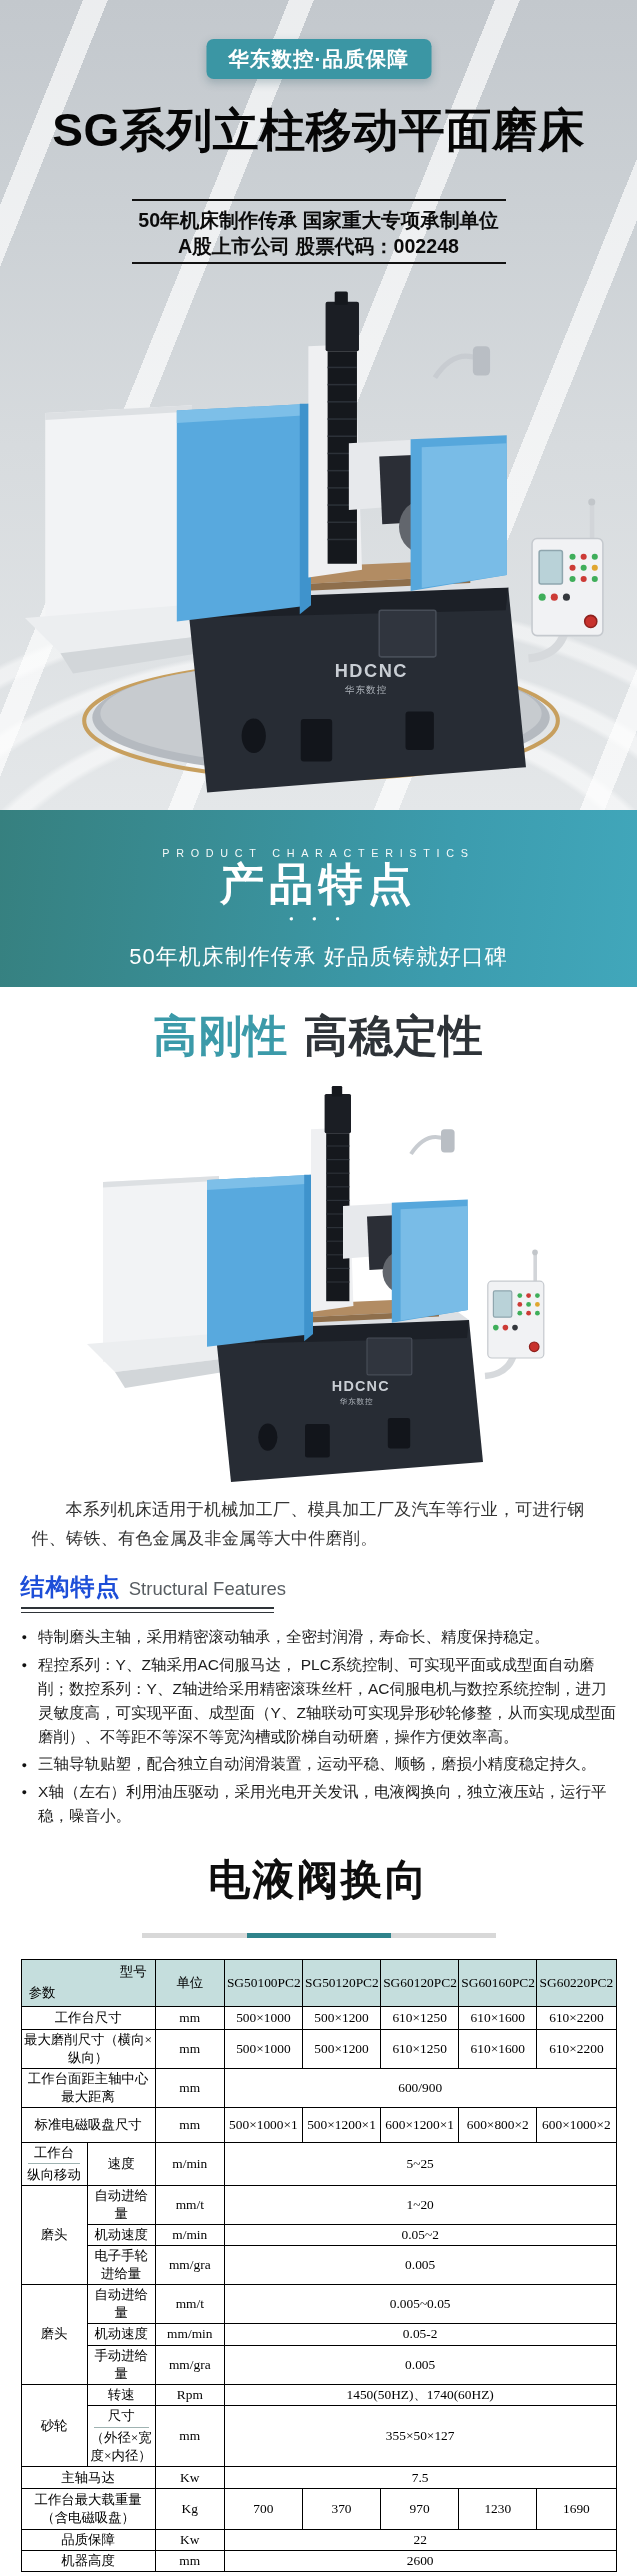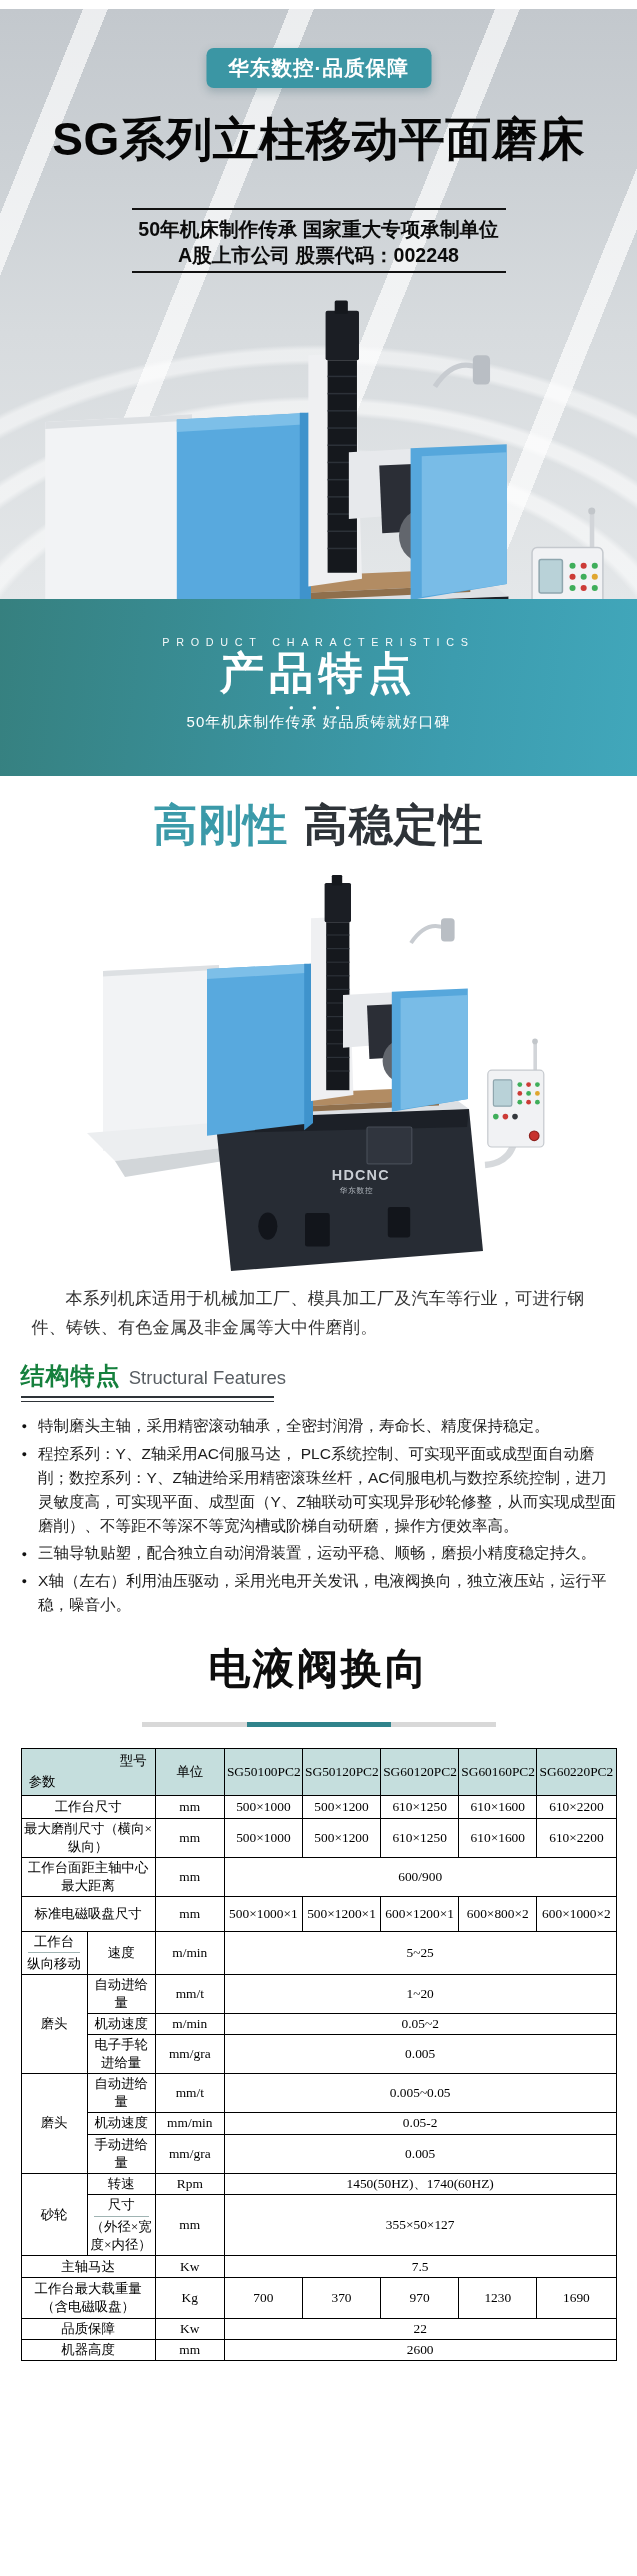--- a/index.html
+++ b/index.html
@@ -1,43 +1,43 @@
 <!DOCTYPE html>
 <html style="font-size:8.2px"><head>
 <meta charset="utf-8">
 <style>
   html,body{margin:0;padding:0;}
   body{width:637px;height:4117px;font-family:"Liberation Sans",sans-serif;background:#fff;overflow:hidden;position:relative;}
   svg{display:block;}
   
-  .hero{position:relative;height:590px;background:linear-gradient(180deg,#c3c8cd 0%,#ccd1d5 28%,#d7dbde 55%,#e4e7e9 100%);overflow:hidden;margin-top:9px;}
+  .hero{position:relative;height:810px;background:linear-gradient(180deg,#c3c8cd 0%,#ccd1d5 28%,#d7dbde 55%,#e4e7e9 100%);overflow:hidden;}
   .hero-stripes{position:absolute;inset:0;background:repeating-linear-gradient(112deg,rgba(255,255,255,0) 0 77px,rgba(255,255,255,.85) 77px 100px,rgba(255,255,255,0) 100px 191px);opacity:.8;}
   .hero-rings{position:absolute;inset:0;background:radial-gradient(ellipse 773px 515px at 50% 118%,rgba(255,255,255,0) 0 46%,rgba(255,255,255,.55) 47% 49%,rgba(255,255,255,0) 50% 56%,rgba(255,255,255,.55) 57% 59%,rgba(255,255,255,0) 60% 66%,rgba(255,255,255,.5) 67% 69%,rgba(255,255,255,0) 70%);}
   .badge{position:absolute;top:39px;left:50%;transform:translateX(-50%);width:225px;height:40px;background:#3b96a4;border-radius:7.2px;color:#fff;font-size:20.6px;font-weight:700;display:flex;align-items:center;justify-content:center;letter-spacing:1px;box-shadow:0 3.1px 8.2px rgba(30,80,90,.25);}
   .hero-title{position:absolute;top:100px;width:100%;text-align:center;font-size:46px;font-weight:900;color:#060606;letter-spacing:0.5px;}
   .hero-rule{position:absolute;left:50%;transform:translateX(-50%);width:374px;height:1.5px;background:#121212;}
   .r1{top:199px}.r2{top:262px}
   .hero-sub{position:absolute;width:100%;text-align:center;font-weight:700;color:#0b0b0b;font-size:19.6px;}
   .s1{top:207px}.s2{top:233px}
   .hero-machine{position:absolute;top:282px;left:25px;}
   
   .banner{height:177px;background:linear-gradient(97deg,#36807f 0%,#3c9cae 70%,#41a7bb 100%);color:#fff;text-align:center;overflow:hidden;}
   .banner-eyebrow{padding-top:37px;font-size:10.8px;letter-spacing:6.7px;color:rgba(255,255,255,.95);}
   .banner-title{margin-top:2.1px;font-size:44px;font-weight:900;letter-spacing:5.2px;line-height:1.05;}
   .banner-dots{margin-top:7.2px;font-size:7.7px;letter-spacing:8.2px;}
-  .banner-tagline{margin-top:1px;font-size:15px;font-weight:500;letter-spacing:1px;}
+  .banner-tagline{margin-top:19px;font-size:22px;font-weight:500;letter-spacing:1px;}
   
   .white-block{height:1973px;background:#fff;overflow:hidden;}
   .rigidity-title{padding-top:20px;text-align:center;font-size:44px;font-weight:900;letter-spacing:1px;}
   .rigidity-title .accent{color:#3b9aa9;margin-right:15.5px;}
   .rigidity-title .rest{color:#2e3338;}
   .machine2{margin:15.5px auto 0;}
   .intro{margin:9.3px auto 0;width:574px;font-size:17px;line-height:29px;color:#333;text-indent:2em;letter-spacing:0.3px;}
   .struct-head{margin:18.5px 0 0 20.6px;}
-  .struct-head .cn{font-size:24px;font-weight:900;color:#15803d;letter-spacing:1px;}
+  .struct-head .cn{font-size:24px;font-weight:900;color:#1d4ed8;letter-spacing:1px;}
   .struct-head .en{font-size:18.5px;color:#585d62;margin-left:8.2px;font-weight:500;}
   .struct-rule{margin:4.1px 0 0 20.6px;width:253px;height:5.2px;border-top:2.6px solid #2e3338;border-bottom:1.5px solid #2e3338;box-sizing:border-box;}
   ul.bullets{margin:12.4px 20.6px 0;padding:0;list-style:none;font-size:15.5px;line-height:24px;color:#1d1d1d;}
   ul.bullets li{position:relative;padding-left:17.5px;margin-bottom:3.6px;}
   ul.bullets li::before{content:"●";position:absolute;left:1px;top:0.5px;font-size:9.3px;color:#111;}
   .section-title{text-align:center;font-size:42px;font-weight:900;color:#0e0e0e;letter-spacing:2.1px;}
   #specs-title{margin-top:24px;}
   .bar{width:354px;height:5.2px;margin:25px auto 0;background:linear-gradient(90deg,#d8d8d8 0 29.7%,#2f838b 29.7% 70.3%,#d8d8d8 70.3%);}
   table.spec{margin:20.6px auto 0;width:596px;border-collapse:collapse;font-family:"Liberation Serif","DejaVu Serif",serif;color:#000;table-layout:fixed;}
   table.spec th,table.spec td{border:1.5px solid #000;text-align:center;vertical-align:middle;font-size:13.4px;font-weight:400;padding:1px 2.1px;overflow:hidden;}

